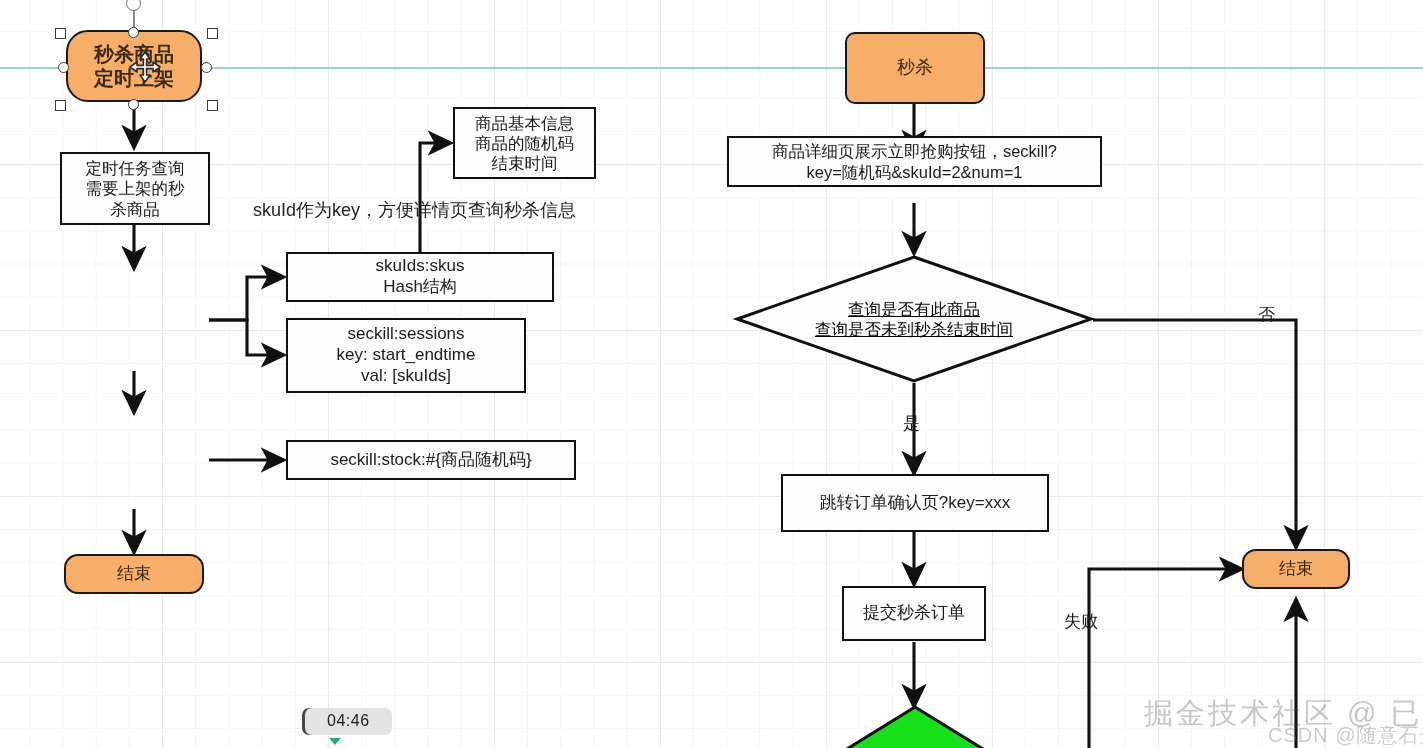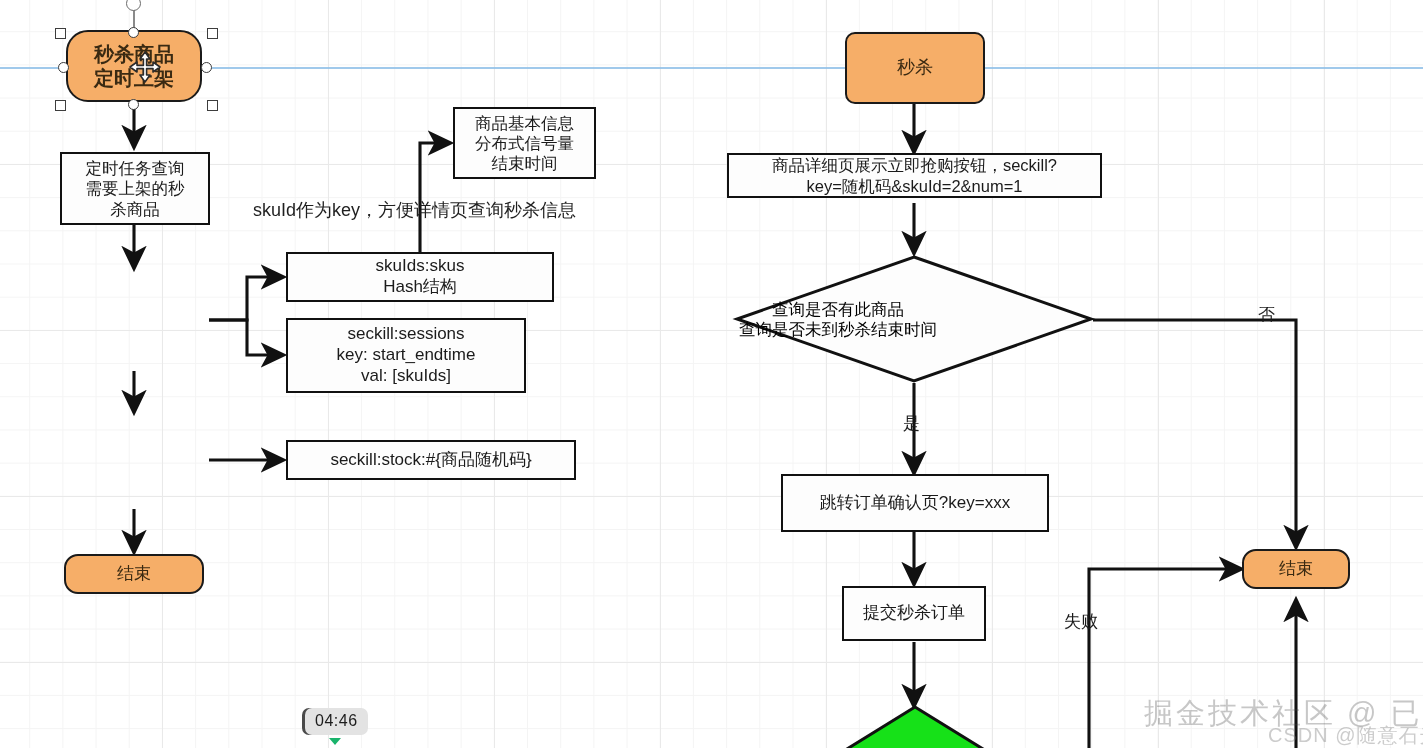--- a/index.html
+++ b/index.html
@@ -33,21 +33,21 @@
   .rot-stem{position:absolute;width:1.6px;background:#8a8a8a;}
   .sel-glow{position:absolute;border-radius:14px;background:radial-gradient(ellipse at 52% 58%, rgba(255,245,0,.62) 0%, rgba(255,220,0,.30) 42%, rgba(255,200,0,0) 72%);pointer-events:none;}
 
   .cursor-move{position:absolute;width:34px;height:34px;pointer-events:none;}
 
   .edge-label{position:absolute;color:#1b1b1b;background:transparent;white-space:nowrap;}
 
   .free-text{position:absolute;color:#1f1f1f;white-space:nowrap;}
 
   .timecode{position:absolute;background:#e3e3e3;color:#1d1d1d;border-radius:7px;
-    box-shadow:-3px 0 0 0 #4a4a4a;padding:4px 10px 5px;font-size:16px;letter-spacing:.5px;}
+    box-shadow:-3px 0 0 0 #4a4a4a;padding:4px 22px 5px;font-size:16px;letter-spacing:.5px;}
   .timecode-nub{position:absolute;width:0;height:0;border-left:6px solid transparent;border-right:6px solid transparent;border-top:7px solid #19b36b;}
 
   .wm{position:absolute;white-space:nowrap;pointer-events:none;}
   .wm-a{color:rgba(70,70,70,.30);font-size:29px;letter-spacing:3px;}
   .wm-b{color:rgba(120,120,120,.38);font-size:20px;letter-spacing:1px;}
 </style>
 </head>
 <body>
 
 <div id="canvas">
@@ -118,21 +118,21 @@
   </div>
 
 
 
   <div class="node term" style="left:64px;top:554px;width:140px;height:40px">
     <span class="lbl" style="font-size:17px">结束</span>
   </div>
 
   <div class="node proc" style="left:453px;top:107px;width:143px;height:72px">
     <span class="lbl" style="font-size:16.5px">商品基本信息
-分布式信号量
+商品的随机码
 结束时间</span>
   </div>
 
   <div class="node proc" style="left:286px;top:252px;width:268px;height:50px">
     <span class="lbl" style="font-size:17px">skuIds:skus
 Hash结构</span>
   </div>
 
   <div class="node proc" style="left:286px;top:318px;width:240px;height:75px">
     <span class="lbl" style="font-size:17px">seckill:sessions
@@ -143,30 +143,30 @@
   <div class="node proc" style="left:286px;top:440px;width:290px;height:40px">
     <span class="lbl" style="font-size:17px">seckill:stock:#{商品随机码}</span>
   </div>
 
   <div class="free-text" style="left:253px;top:198px;font-size:18px">skuId作为key，方便详情页查询秒杀信息</div>
 
   <div class="node term" style="left:845px;top:32px;width:140px;height:72px;border-radius:10px">
     <span class="lbl" style="font-size:18px">秒杀</span>
   </div>
 
-  <div class="node proc" style="left:727px;top:153px;width:375px;height:45px">
+  <div class="node proc" style="left:727px;top:136px;width:375px;height:51px">
     <span class="lbl" style="font-size:16.5px">商品详细页展示立即抢购按钮，seckill?
 key=随机码&amp;skuId=2&amp;num=1</span>
   </div>
 
   <div style="position:absolute;left:735px;top:255px;width:358px;height:128px">
     <svg width="358" height="128" viewBox="0 0 358 128" style="position:absolute;left:0;top:0;overflow:visible">
       <polygon points="179,2 356,64 179,126 2,64" fill="#fdfdfd" stroke="#111" stroke-width="3"></polygon>
     </svg>
-    <div style="position:absolute;inset:0;display:flex;align-items:center;">
+    <div style="position:absolute;inset:0;display:flex;align-items:center;justify-content:center;text-decoration:underline;">
       <span class="lbl" style="font-size:16.5px;text-align:center">查询是否有此商品
 查询是否未到秒杀结束时间</span>
     </div>
   </div>
 
   <div class="node proc" style="left:781px;top:474px;width:268px;height:58px">
     <span class="lbl" style="font-size:17px">跳转订单确认页?key=xxx</span>
   </div>
 
   <div class="node proc" style="left:842px;top:586px;width:144px;height:55px">

